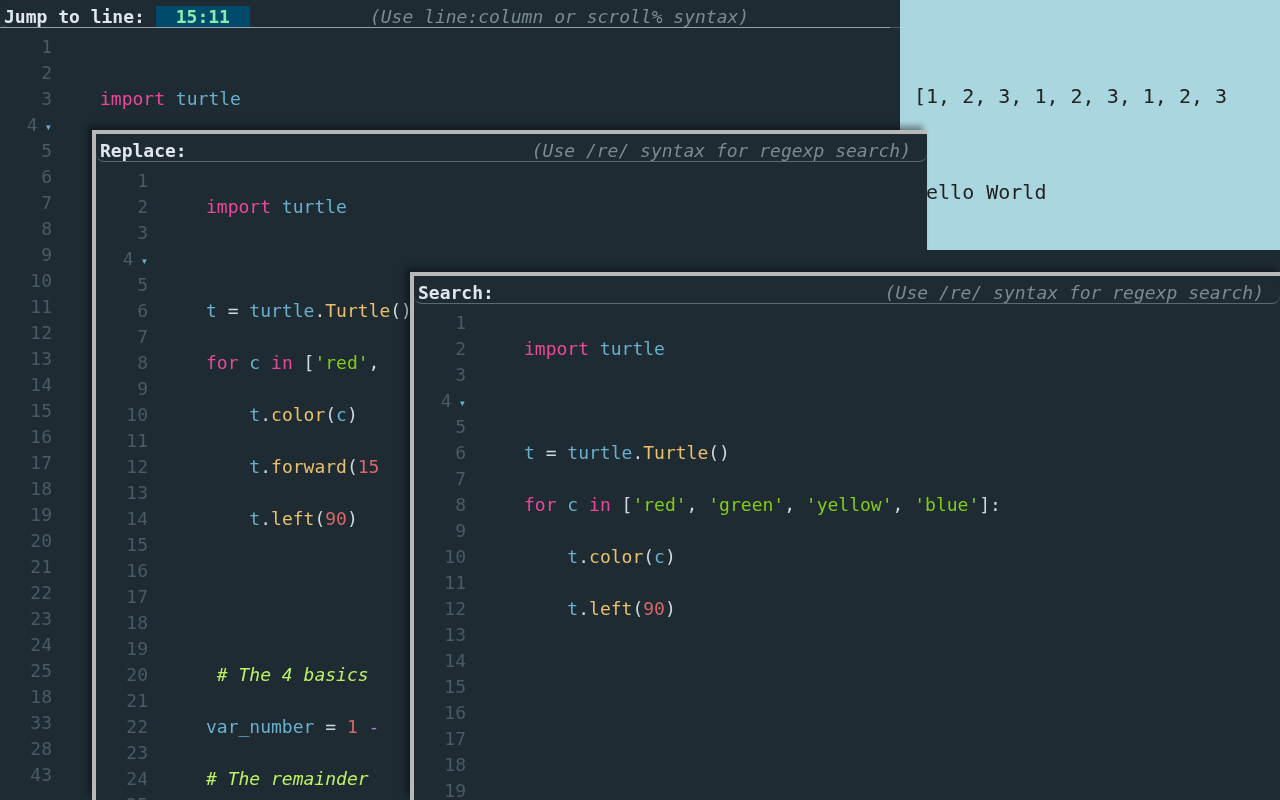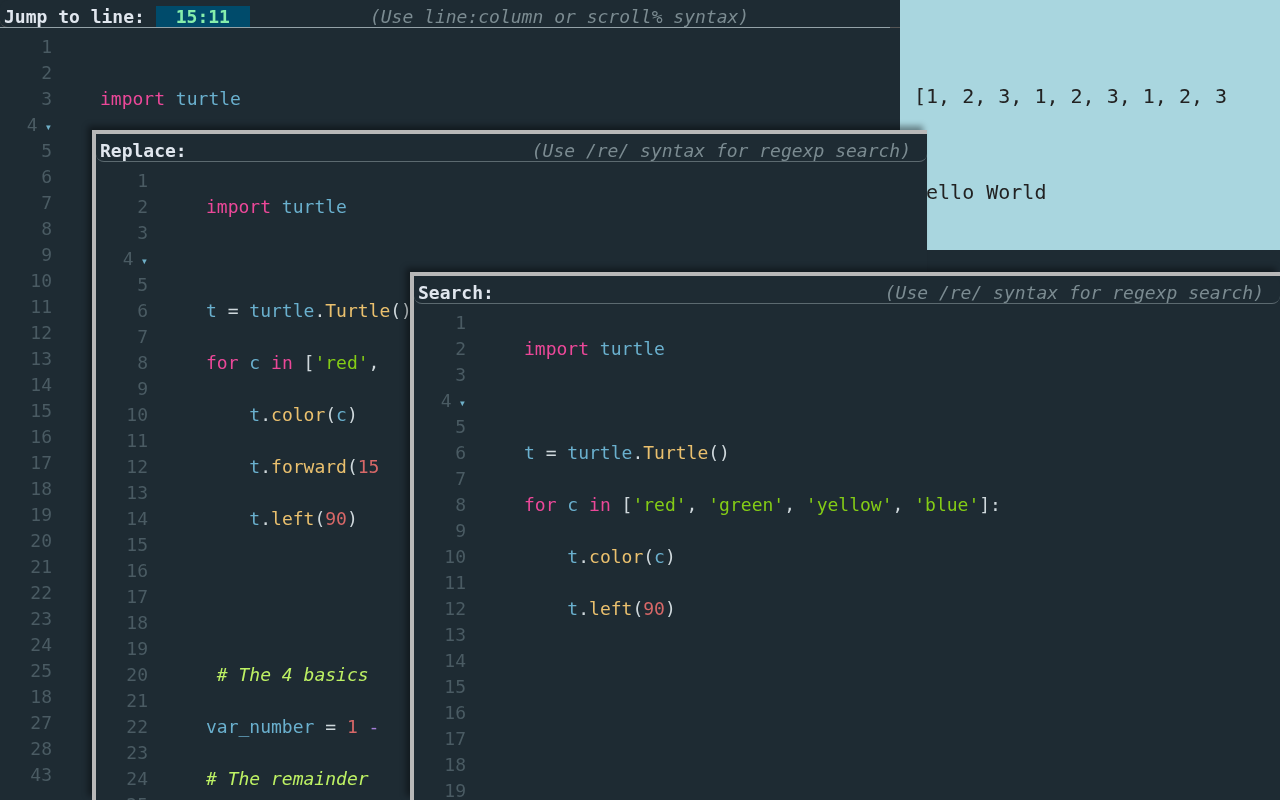--- a/index.html
+++ b/index.html
@@ -65,21 +65,21 @@
       <div class="g">17</div>
       <div class="g">18</div>
       <div class="g">19</div>
       <div class="g">20</div>
       <div class="g">21</div>
       <div class="g">22</div>
       <div class="g">23</div>
       <div class="g">24</div>
       <div class="g">25</div>
       <div class="g">18</div>
-      <div class="g">27</div>
+      <div class="g">33</div>
       <div class="g">28</div>
       <div class="g">43</div>
     </div>
   <div class="code">
     <div class="ln"><span class="kw">import</span><span class="var"> turtle</span></div>
     <div class="ln"></div>
     <div class="ln"><span class="var">t</span><span class="pun"> = </span><span class="var">turtle</span><span class="pun">.</span><span class="fn">Turtle</span><span class="pun">()</span></div>
     <div class="ln"><span class="kw">for </span><span class="var">c</span><span class="kw"> in </span><span class="pun">[</span><span class="str">'red'</span><span class="pun">, </span><span class="str">'green'</span><span class="pun">, </span><span class="str">'yellow'</span><span class="pun">, </span><span class="str">'blue'</span><span class="pun">]:</span></div>
   </div>
 </div>

